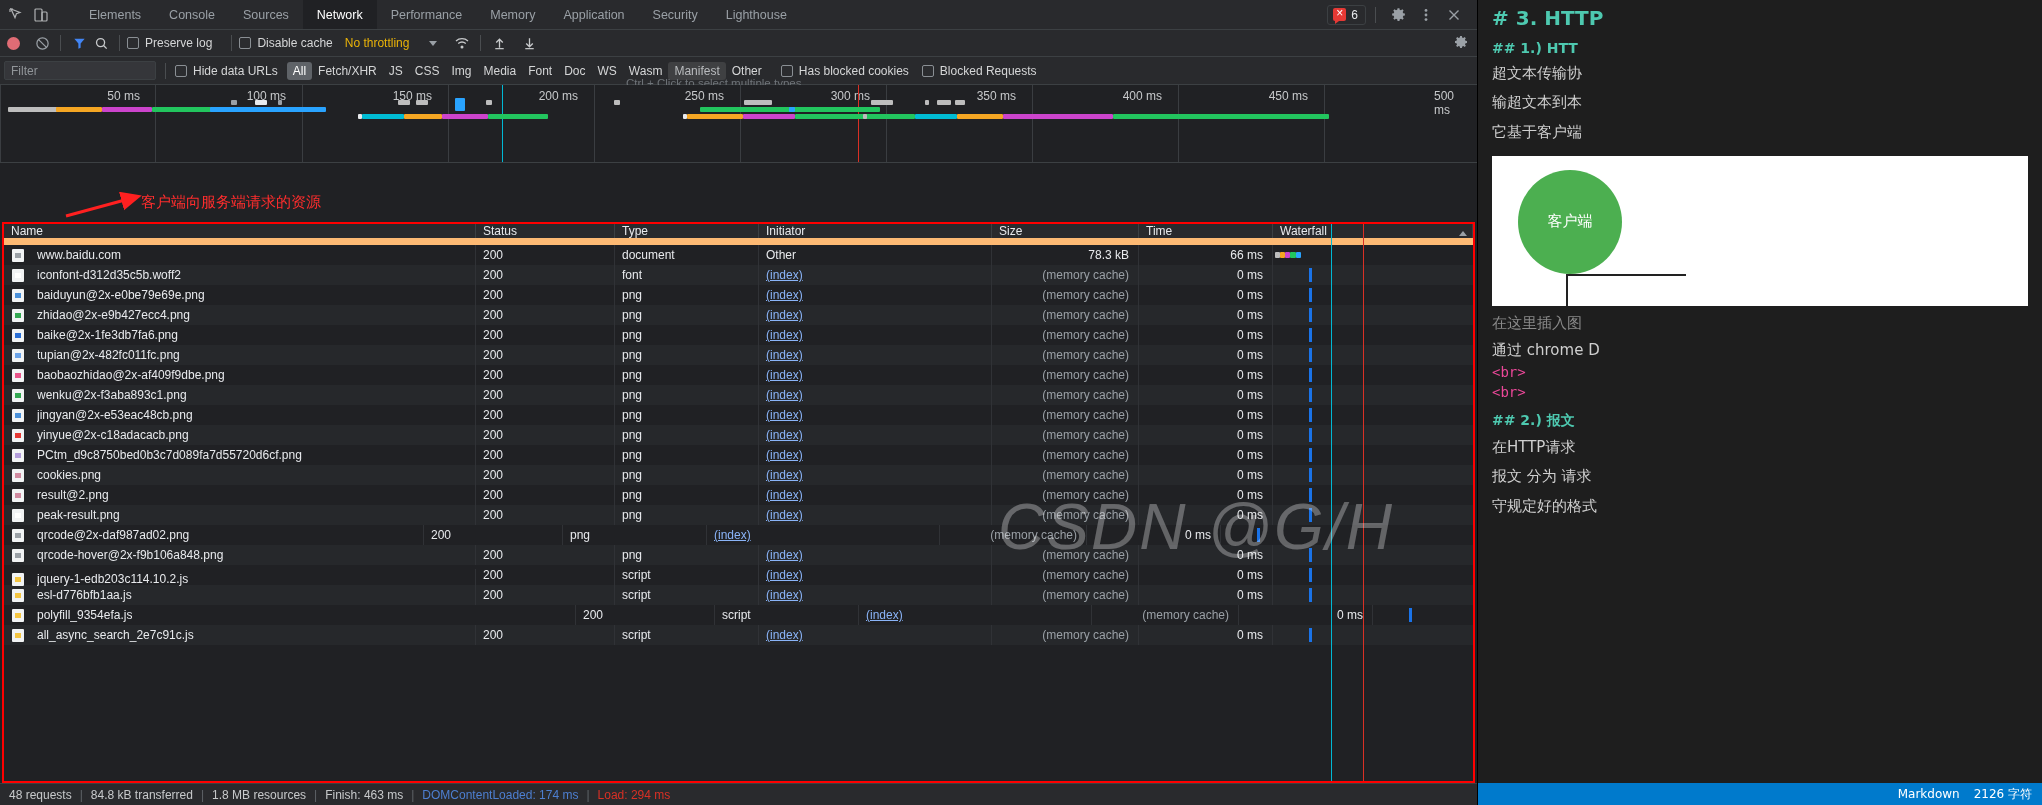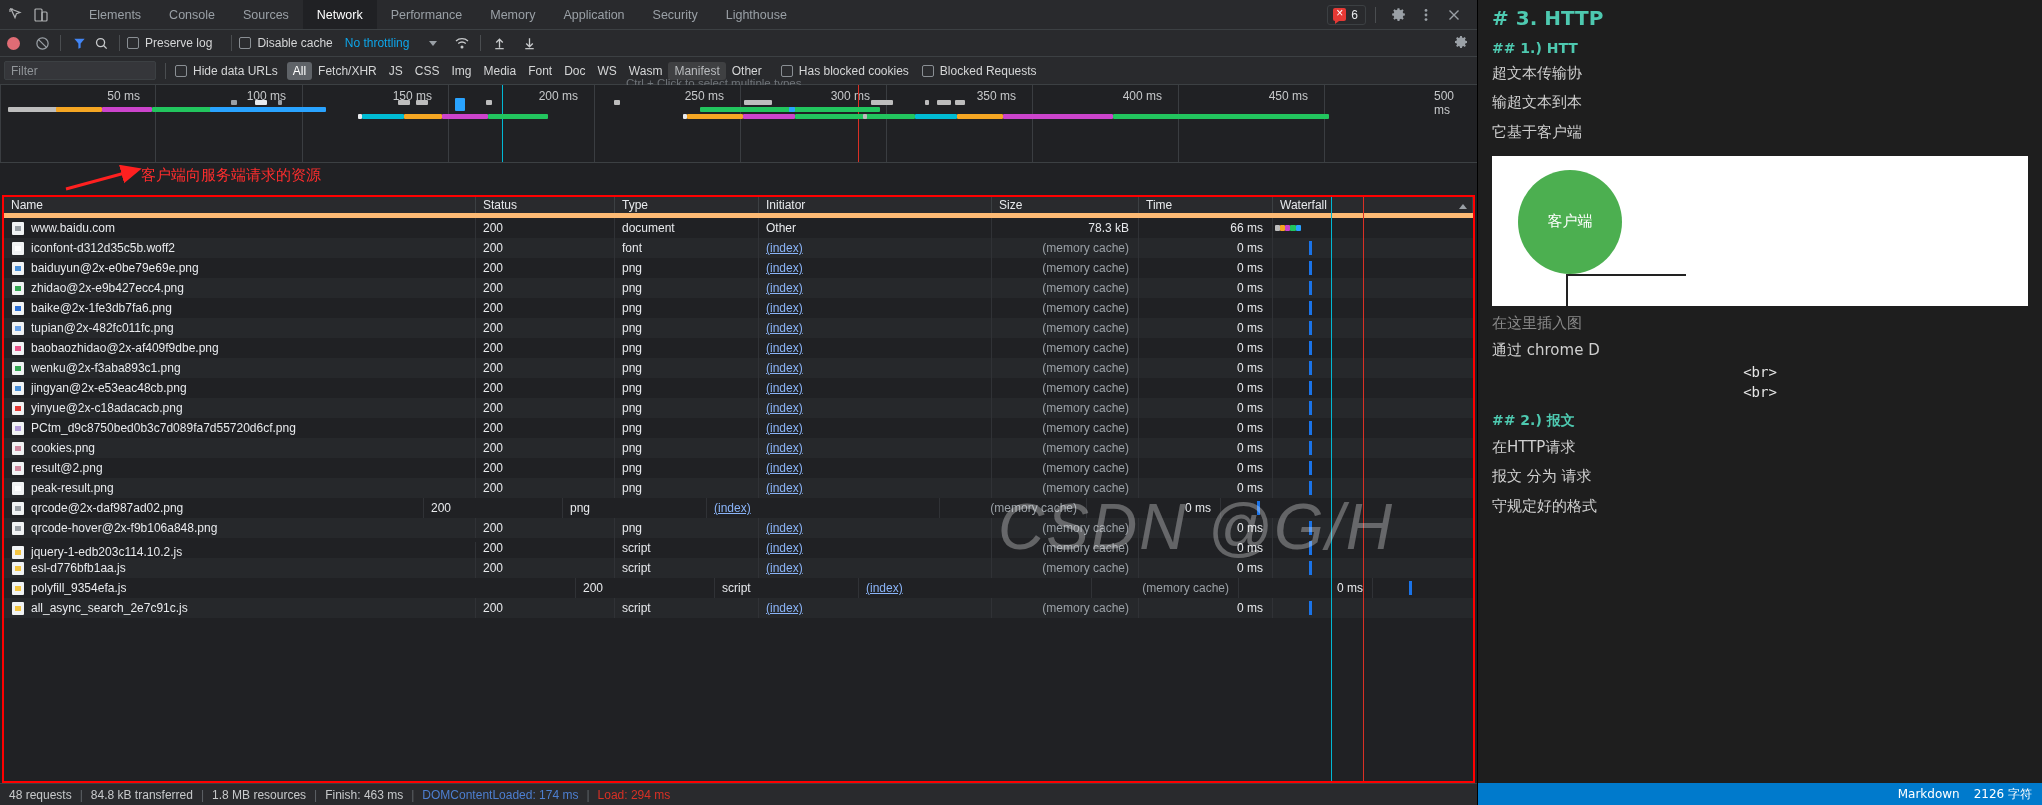--- a/index.html
+++ b/index.html
@@ -65,21 +65,21 @@
     background: #292a2d; border-bottom: 1px solid #3c4043; padding-left: 7px;
     font-size: 12px; color: #ccc;
   }
   .rec-dot { width: 13px; height: 13px; border-radius: 50%; background: #e06c75; margin-right: 11px; }
   .ntb-ico { width: 22px; height: 22px; display: flex; align-items: center; justify-content: center; color: #9aa0a6; }
   .ck { display: inline-flex; align-items: center; gap: 6px; color: #d5d6d7; font-size: 12px; white-space: nowrap; }
   .ckbox {
     width: 12px; height: 12px; border: 1px solid #8a8f94; border-radius: 2px; background: #2b2c2f;
     display: inline-block; flex: 0 0 12px;
   }
-  .thr { display: inline-flex; align-items: center; gap: 0; font-size: 12px; color: #0ea5e9; }
+  .thr { display: inline-flex; align-items: center; gap: 0; font-size: 12px; color: #eab308; }
   .caret { width: 0; height: 0; border-left: 4px solid transparent; border-right: 4px solid transparent; border-top: 5px solid #9aa0a6; }
   .nettoolbar .gear-right { margin-left: auto; padding-right: 8px; color: #9aa0a6; }
 
   
   .filterbar {
     height: 28px; flex: 0 0 28px; display: flex; align-items: center;
     background: #292a2d; border-bottom: 1px solid #3c4043; padding-left: 4px;
     font-size: 12px; position: relative;
   }
   .filter-input {
@@ -108,36 +108,36 @@
   }
   .ruler-lbl {
     position: absolute; top: 4px; font-size: 12px; color: #c7c9cb; transform: translateX(-100%);
     padding-right: 5px;
   }
   .ov-bar { position: absolute; height: 5px; border-radius: 1px; }
   .ov-line { position: absolute; top: 0; bottom: 0; width: 1px; }
 
   
   .annot {
-    flex: 0 0 32px; position: relative; background: #202124;
+    flex: 0 0 32px; position: relative; background: #202124; margin-top: 27px;
   }
   .annot-text {
     position: absolute; left: 141px; top: 3px; color: #ff2d2d; font-size: 15px;
     font-family: "DejaVu Sans", "Liberation Sans", sans-serif;
   }
   .annot-arrow { position: absolute; left: 60px; top: 0px; }
 
   
   .tablewrap {
     flex: 1 1 auto; position: relative; overflow: hidden;
     border: 2px solid #f00; border-right: 2px solid #f00;
     margin: 0 2px 0 2px;
   }
   .thead {
-    display: flex; height: 21px; background: #292a2d; border-bottom: 5px solid #fdba74;
+    display: flex; height: 21px; background: #292a2d; border-bottom: 7px solid #fdba74;
     font-size: 12px; color: #e8eaed; position: relative;
   }
   .th {
     display: flex; align-items: center; padding-left: 7px;
     border-right: 1px solid #3c4043; white-space: nowrap;
   }
   .sort-caret {
     position: absolute; right: 6px; top: 7px;
     width: 0; height: 0; border-left: 4px solid transparent; border-right: 4px solid transparent;
     border-bottom: 5px solid #9aa0a6;
@@ -146,21 +146,21 @@
   .row {
     display: flex; height: 20px; font-size: 12px; color: #e8eaed; align-items: center;
   }
   .row:nth-child(odd) { background: #202124; }
   .row:nth-child(even) { background: #26282b; }
   .cell {
     padding-left: 7px; overflow: hidden; white-space: nowrap; text-overflow: ellipsis;
     border-right: 1px solid #303236; height: 20px; line-height: 20px;
   }
   .cell.right { text-align: right; padding-right: 9px; padding-left: 4px; }
-  .cell.name { display: flex; align-items: center; gap: 7px; padding-left: 8px; }
+  .cell.name { display: flex; align-items: center; gap: 13px; padding-left: 8px; }
   .cell.name .txt { overflow: hidden; text-overflow: ellipsis; white-space: nowrap; }
   .fic {
     width: 12px; height: 13px; background: #f1f3f4; border-radius: 1px; flex: 0 0 12px;
     position: relative; display: block;
   }
   .fic i {
     position: absolute; left: 3px; top: 4px; width: 6px; height: 5px; display: block;
   }
   .cell.initiator { color: #8ab4f8; }
   .cell.initiator span { text-decoration: underline; cursor: pointer; }
@@ -183,21 +183,21 @@
 
   
   .mdpane {
     position: absolute; left: 1478px; top: 0; width: 564px; height: 805px;
     background: #1e1e1e; color: #d4d4d4; overflow: hidden;
     font-family: "DejaVu Sans", "Liberation Sans", sans-serif; font-size: 15px;
   }
   .md-h1 { color: #4ec9b0; font-size: 20px; font-weight: bold; padding: 6px 0 0 14px; }
   .md-h2 { color: #4ec9b0; font-size: 14px; font-weight: bold; padding: 10px 0 0 14px; }
   .md-p { padding: 6px 14px 0 14px; line-height: 1.55; color: #cfcfcf; }
-  .md-code { color: #e5e5e5; font-family: "DejaVu Sans Mono", monospace; font-size: 14px; padding: 2px 14px; text-align: center; }
+  .md-code { color: #ec4899; font-family: "DejaVu Sans Mono", monospace; font-size: 14px; padding: 2px 14px; }
   .md-img {
     margin: 12px 14px 0 14px; background: #fff; height: 150px; position: relative; overflow: hidden;
   }
   .circ {
     position: absolute; left: 26px; top: 14px; width: 104px; height: 104px; border-radius: 50%;
     background: #4caf50; color: #fff; display: flex; align-items: center; justify-content: center;
     font-size: 15px;
   }
   .rect-l { position: absolute; left: 74px; top: 118px; width: 2px; height: 32px; background: #222; }
   .rect-r { position: absolute; left: 74px; top: 118px; width: 120px; height: 2px; background: #222; }

